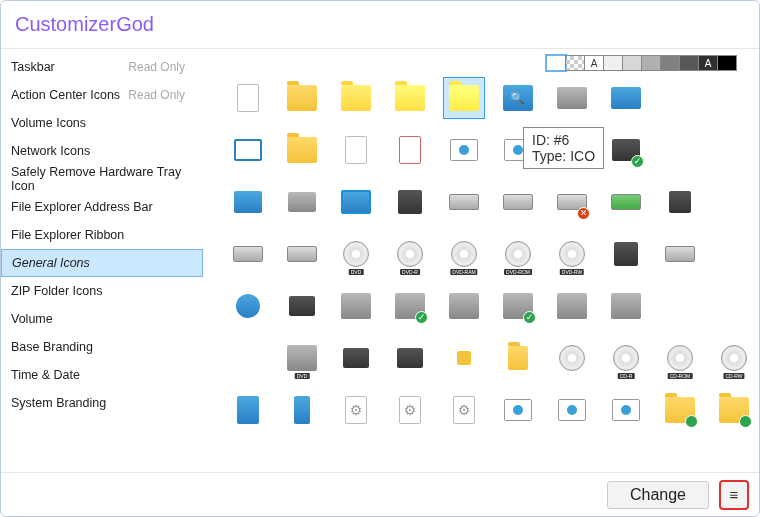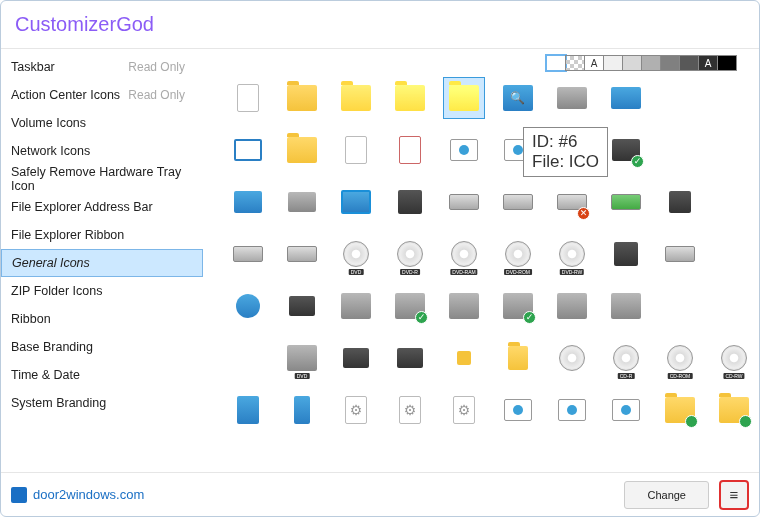--- a/index.html
+++ b/index.html
@@ -28,26 +28,26 @@
 .dark { background: linear-gradient(#555,#333); }
 .disc { width:26px;height:26px;border-radius:50%;background:radial-gradient(circle,#fff 22%,#ddd 28%,#eee 60%,#bbb 100%);border:1px solid #999;}
 .drive { width:30px;height:16px;background:linear-gradient(#ddd,#aaa);border:1px solid #888;border-radius:2px;}
 .box { width:28px;height:22px;background:#459; }
 .pic { width:28px;height:22px;background:#fff;border:1px solid #999;}
 .pic::after{content:"";display:block;width:10px;height:10px;background:#3aa0d8;border-radius:50%;margin:4px;}
 .gear::after{content:"⚙";color:#999;font-size:14px;}
 .lock::after{content:"";width:14px;height:14px;background:#f5c33b;display:block;margin:auto;border-radius:2px;}
 .badge { position:absolute;bottom:2px;right:2px;width:13px;height:13px;border-radius:50%;background:#2ea44f;border:1.5px solid #fff;font-size:9px;color:#fff;line-height:11px;text-align:center;}
 .lbl { position:absolute;bottom:-1px;left:50%;transform:translateX(-50%);font-size:5px;background:#333;color:#fff;padding:0 2px;border-radius:1px;white-space:nowrap;}
-.tooltip { position:absolute; left:320px; top:56px; background:#fff; border:1px solid #888; padding:4px 8px; font-size:17px; color:#333; z-index:10; white-space:nowrap;}
+.tooltip { position:absolute; left:320px; top:56px; background:#fff; border:1px solid #888; padding:4px 8px; font-size:14px; color:#333; z-index:10; white-space:nowrap;}
 .footer { height: 44px; border-top: 1px solid #e6e6e6; display: flex; align-items: center; padding: 0 10px; gap: 10px; }
 .flink { color: #1a6fc4; font-size: 13px; text-decoration: none; display: flex; align-items: center; gap: 6px;}
 .flink-ic{width:16px;height:16px;background:#1a6fc4;border-radius:2px;}
 .spacer { flex: 1; }
-.btn { height: 28px; padding: 0 22px; background: #f3f3f3; border: 1px solid #ccc; border-radius: 3px; font-size: 11px; color: #222; cursor: pointer; }
+.btn { height: 28px; padding: 0 22px; background: #f3f3f3; border: 1px solid #ccc; border-radius: 3px; font-size: 16px; color: #222; cursor: pointer; }
 .menu-btn { width: 30px; height: 30px; border: 2px solid #e03030; border-radius: 4px; display:flex;align-items:center;justify-content:center;cursor:pointer;background:#f3f3f3;}
 .menu-btn span{font-size:15px;color:#333;}
 .checker { background-image: linear-gradient(45deg,#ccc 25%,transparent 25%),linear-gradient(-45deg,#ccc 25%,transparent 25%),linear-gradient(45deg,transparent 75%,#ccc 75%),linear-gradient(-45deg,transparent 75%,#ccc 75%); background-size:8px 8px; background-position:0 0,0 4px,4px -4px,-4px 0;}
 </style>
 </head>
 <body>
 
 <div class="window">
   <div class="titlebar">
     <span>CustomizerGod</span>
@@ -77,21 +77,21 @@
         <div class="sidebar-item">
           <span>File Explorer Ribbon</span>
         </div>
         <div class="sidebar-item selected">
           <span>General Icons</span>
         </div>
         <div class="sidebar-item">
           <span>ZIP Folder Icons</span>
         </div>
         <div class="sidebar-item">
-          <span>Ribbon</span>
+          <span>Volume</span>
         </div>
         <div class="sidebar-item">
           <span>Base Branding</span>
         </div>
         <div class="sidebar-item">
           <span>Time &amp; Date</span>
         </div>
         <div class="sidebar-item">
           <span>System Branding</span>
         </div>
@@ -105,21 +105,21 @@
           <div class="bg-sw" style="background: rgb(216, 216, 216);"></div>
           <div class="bg-sw" style="background: rgb(176, 176, 176);"></div>
           <div class="bg-sw" style="background: rgb(128, 128, 128);"></div>
           <div class="bg-sw" style="background: rgb(88, 88, 88);"></div>
           <div class="bg-sw" style="background: rgb(48, 48, 48); color: rgb(255, 255, 255);">A</div>
           <div class="bg-sw" style="background: rgb(0, 0, 0);"></div>
         </div>
       <div class="icon-grid" id="grid">
         <div class="tooltip">
           <div>ID: #6</div>
-          <div>File: ICO</div>
+          <div>Type: ICO</div>
         </div>
       <div class="row">
             <div class="cell">
               <div class="ic doc"></div>
             </div>
             <div class="cell">
               <div class="ic folder"></div>
             </div>
             <div class="cell">
               <div class="ic folder" style=";filter:brightness(1.1)"></div>
@@ -329,23 +329,19 @@
             </div>
             <div class="cell">
               <div class="ic folder"></div>
               <div class="badge"></div>
             </div>
           </div>
         </div>
     </div>
   </div>
   <div class="footer">
-    <a class="flink" href="#">
-      <span class="flink-ic"></span>
-      <span>door2windows.com</span>
-    </a>
     <div class="spacer"></div>
     <button class="btn">Change</button>
     <div class="menu-btn">
         <span>≡</span>
       </div>
   </div>
 </div>
 
 </body></html>

